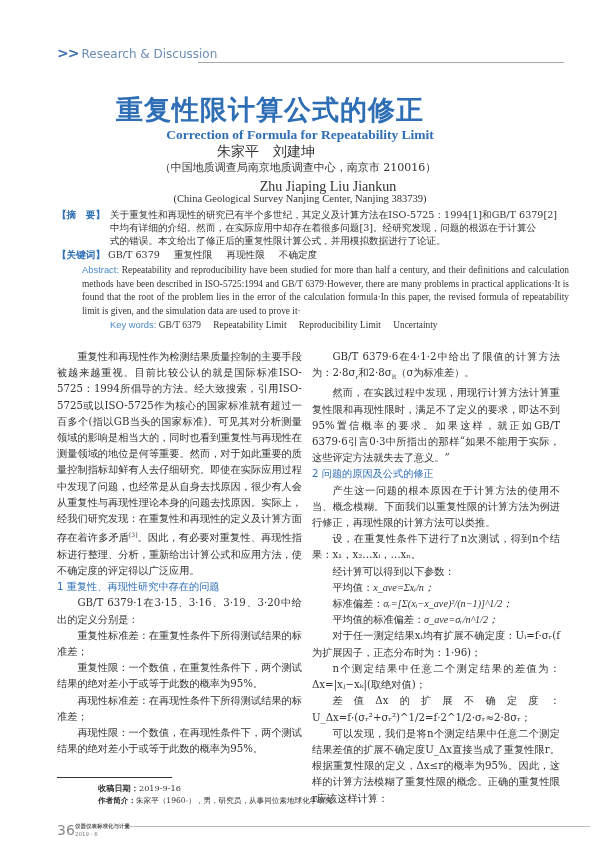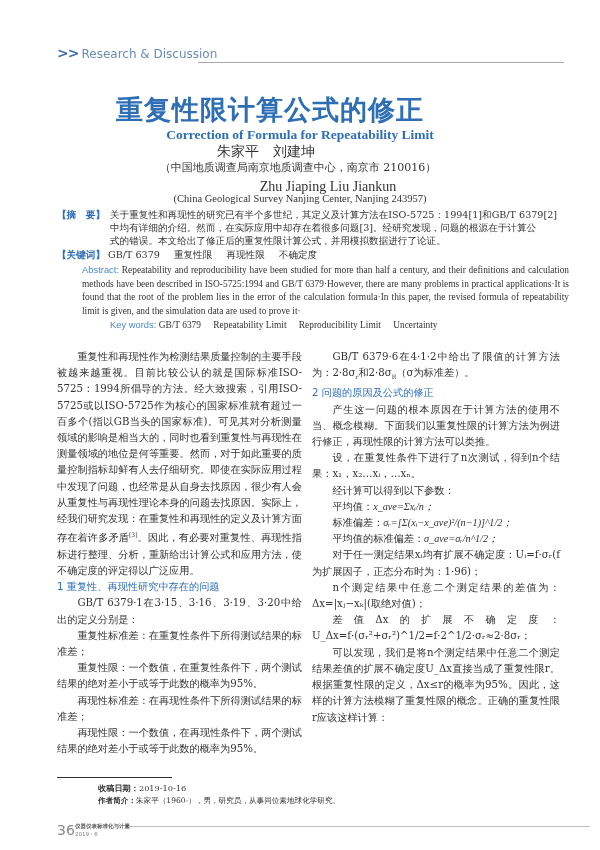--- a/index.html
+++ b/index.html
@@ -68,21 +68,21 @@
 <div class="abs section-tag">
   <span class="chev">&gt;&gt;</span><span>Research &amp; Discussion</span>
 </div>
 <div class="abs header-rule"></div>
 
 <div class="abs title-cn">重复性限计算公式的修正</div>
 <div class="abs title-en">Correction of Formula for Repeatability Limit</div>
 <div class="abs authors-cn">朱家平　刘建坤</div>
 <div class="abs affil-cn">（中国地质调查局南京地质调查中心，南京市  210016）</div>
 <div class="abs authors-en">Zhu Jiaping   Liu Jiankun</div>
-<div class="abs affil-en">(China Geological Survey Nanjing Center, Nanjing  243957)</div>
+<div class="abs affil-en">(China Geological Survey Nanjing Center, Nanjing  383739)</div>
 
 <div class="abs abs-cn">
   <span class="lbl">【摘　要】</span>
   <span class="txt">关于重复性和再现性的研究已有半个多世纪，其定义及计算方法在ISO-5725：1994[1]和GB/T 6379[2]</span>
   <span class="txt">中均有详细的介绍。然而，在实际应用中却存在着很多问题[3]。经研究发现，问题的根源在于计算公</span>
   <span class="txt">式的错误。本文给出了修正后的重复性限计算公式，并用模拟数据进行了论证。</span>
 </div>
 <div class="abs kw-cn">
   <span class="lbl">【关键词】</span>
   <span class="item">GB/T 6379</span>
@@ -108,25 +108,26 @@
   <p class="heading">1  重复性、再现性研究中存在的问题</p>
   <p class="ind">GB/T 6379·1在3·15、3·16、3·19、3·20中给出的定义分别是：</p>
   <p class="ind">重复性标准差：在重复性条件下所得测试结果的标准差；</p>
   <p class="ind">重复性限：一个数值，在重复性条件下，两个测试结果的绝对差小于或等于此数的概率为95%。</p>
   <p class="ind">再现性标准差：在再现性条件下所得测试结果的标准差；</p>
   <p class="ind">再现性限：一个数值，在再现性条件下，两个测试结果的绝对差小于或等于此数的概率为95%。</p>
 </div>
 
 <div class="abs foot-rule"></div>
 <div class="abs foot" style="top:783px">
-  <span class="lbl">收稿日期：</span><span>2019-10-16</span>
+  <span class="lbl">收稿日期：</span><span>2019-9-16</span>
 </div>
 
 <div class="abs col col-right">
   <p class="ind"><span>GB/T 6379·6在4·1·2中给出了限值的计算方法为：2·8σ</span><sub>r</sub><span>和2·8σ</span><sub>R</sub><span>（σ为标准差）。</span></p>
+  <p class="ind">然而，在实践过程中发现，用现行计算方法计算重复性限和再现性限时，满足不了定义的要求，即达不到95%置信概率的要求。如果这样，就正如GB/T 6379·6引言0·3中所指出的那样“如果不能用于实际，这些评定方法就失去了意义。”</p>
   <p class="heading">2  问题的原因及公式的修正</p>
   <p class="ind">产生这一问题的根本原因在于计算方法的使用不当、概念模糊。下面我们以重复性限的计算方法为例进行修正，再现性限的计算方法可以类推。</p>
   <p class="ind">设，在重复性条件下进行了n次测试，得到n个结果：x₁，x₂…xᵢ，…xₙ。</p>
   <p class="ind">经计算可以得到以下参数：</p>
   <p class="ind"><span>平均值：</span><span class="math">x_ave=Σxᵢ/n；</span></p>
   <p class="ind"><span>标准偏差：</span><span class="math">σᵣ=[Σ(xᵢ−x_ave)²/(n−1)]^1/2；</span></p>
   <p class="ind"><span>平均值的标准偏差：</span><span class="math">σ_ave=σᵣ/n^1/2；</span></p>
   <p class="ind">对于任一测定结果xᵢ均有扩展不确定度：Uᵢ=f·σᵣ(f为扩展因子，正态分布时为：1·96)；</p>
   <p class="ind">n个测定结果中任意二个测定结果的差值为：Δx=|xⱼ−xₖ|(取绝对值)；</p>
   <p class="ind">差值Δx的扩展不确定度：U_Δx=f·(σᵣ²+σᵣ²)^1/2=f·2^1/2·σᵣ≈2·8σᵣ；</p>

